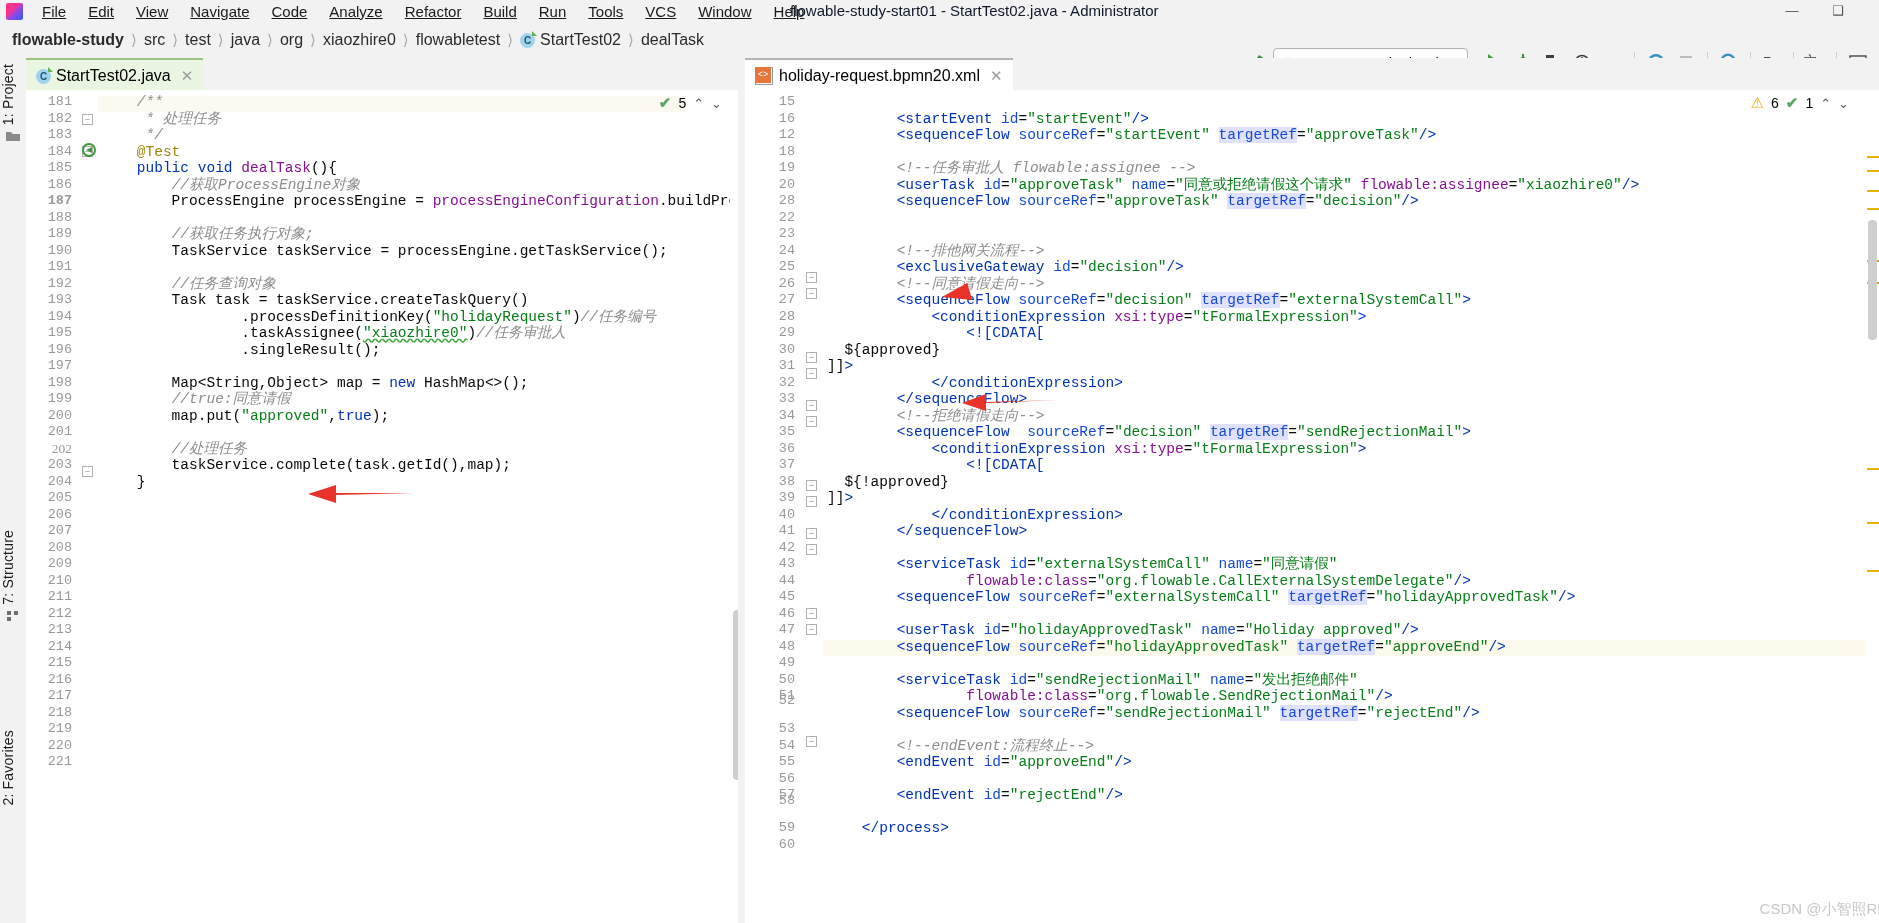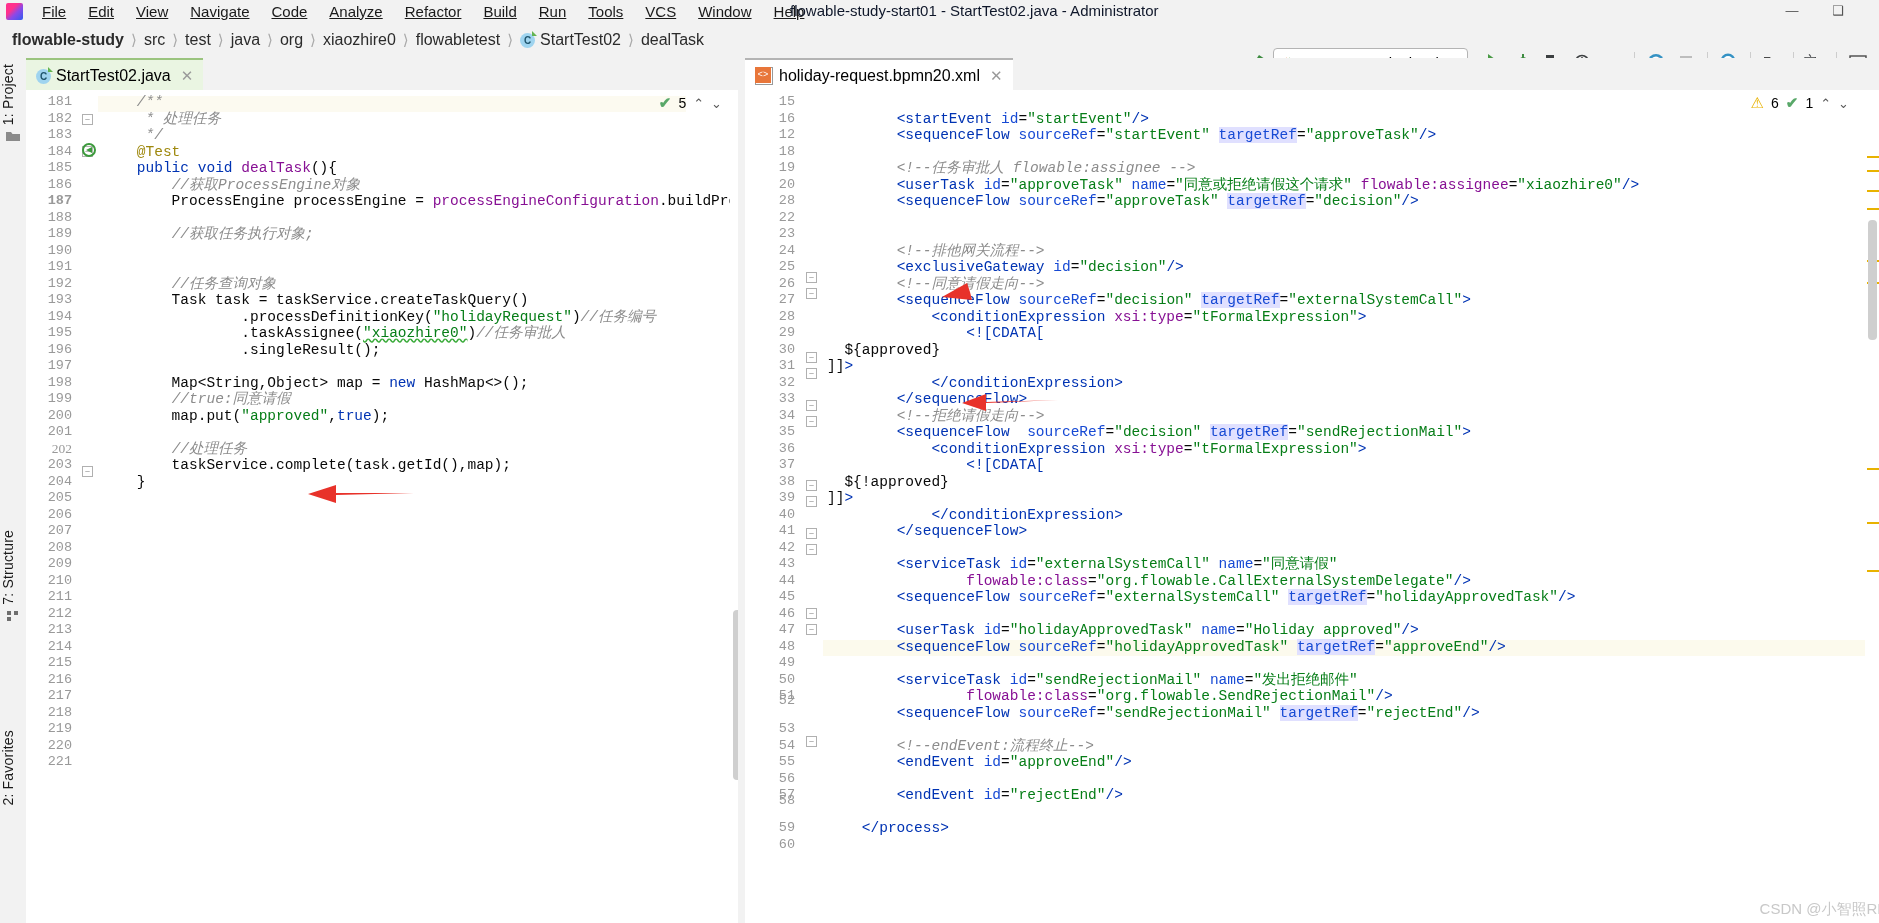--- a/index.html
+++ b/index.html
@@ -318,20 +318,21 @@
       <div class="codearea" id="java-code" style="left:76px;right:14px;">
           <div class="cline" style="top: 4px;">    <span class="c">/**</span></div>
           <div class="cline" style="top: 20.5px;">     <span class="c">* 处理任务</span></div>
           <div class="cline" style="top: 37px;">     <span class="c">*/</span></div>
           <div class="cline" style="top: 53.5px;">    <span class="an">@Test</span></div>
           <div class="cline" style="top: 70px;">    <span class="k">public</span> <span class="k">void</span> <span class="f">dealTask</span>(){</div>
           <div class="cline" style="top: 86.5px;">        <span class="c">//获取ProcessEngine对象</span></div>
           <div class="cline" style="top: 103px;">        ProcessEngine processEngine = <span class="f">processEngineConfiguration</span>.buildProcessEngine();</div>
           <div class="cline" style="top: 119.5px;">&nbsp;</div>
           <div class="cline" style="top: 136px;">        <span class="c">//获取任务执行对象;</span></div>
+          <div class="cline" style="top: 152.5px;">        TaskService taskService = processEngine.getTaskService();</div>
           <div class="cline" style="top: 169px;">&nbsp;</div>
           <div class="cline" style="top: 185.5px;">        <span class="c">//任务查询对象</span></div>
           <div class="cline" style="top: 202px;">        Task task = taskService.createTaskQuery()</div>
           <div class="cline" style="top: 218.5px;">                .processDefinitionKey(<span class="s">"holidayRequest"</span>)<span class="c">//任务编号</span></div>
           <div class="cline" style="top: 235px;">                .taskAssignee(<span class="s wavy">"xiaozhire0"</span>)<span class="c">//任务审批人</span></div>
           <div class="cline" style="top: 251.5px;">                .singleResult();</div>
           <div class="cline" style="top: 268px;">&nbsp;</div>
           <div class="cline" style="top: 284.5px;">        Map&lt;String,Object&gt; map = <span class="k">new</span> HashMap&lt;&gt;();</div>
           <div class="cline" style="top: 301px;">        <span class="c">//true:同意请假</span></div>
           <div class="cline" style="top: 317.5px;">        map.put(<span class="s">"approved"</span>,<span class="k">true</span>);</div>

